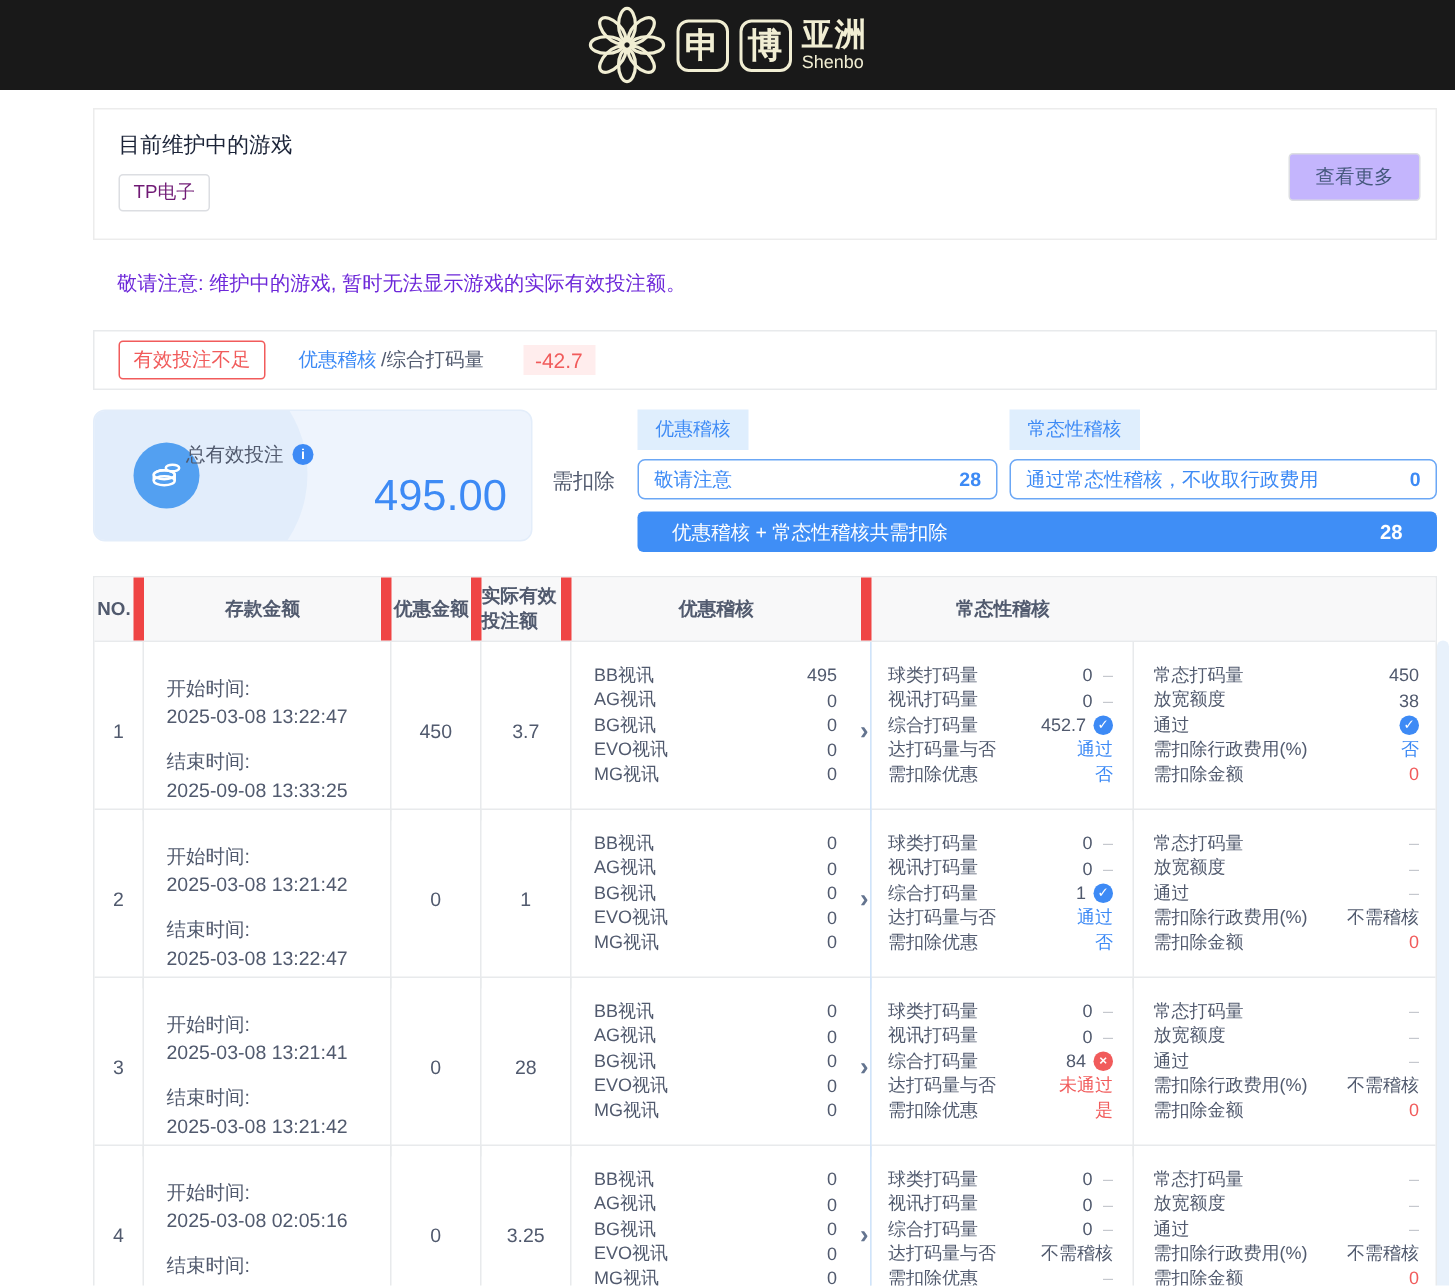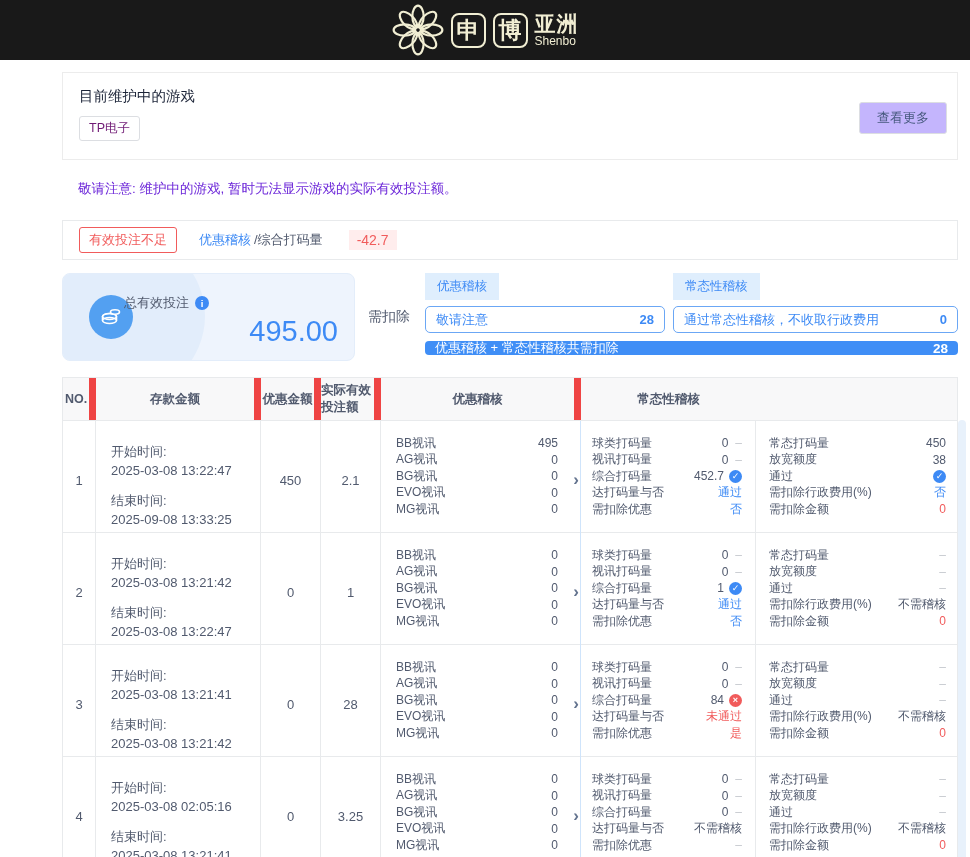--- a/index.html
+++ b/index.html
@@ -54,22 +54,22 @@
   .boxes { display:flex; gap:8px; }
   .bcol1 { width:240px; flex:none; }
   .bcol2 { flex:1; }
   .tab { display:inline-block; background:#dfeefd; color:#3d8af5; font-size:12.5px; padding:5px 12px; margin-bottom:6px; }
   .ibox {
     border:1px solid #6ba7f5; border-radius:5px; height:27px; display:flex; align-items:center;
     justify-content:space-between; padding:0 10px; color:#3d8af5; font-size:13px; background:#fff;
   }
   .ibox b { font-size:13px; }
   .bar {
-    margin-top:8px; background:#3f8ef6; border-radius:4px; height:14px; display:flex; align-items:center;
-    justify-content:space-between; padding:0 10px; color:#fff; font-size:13px;
+    margin-top:8px; background:#3f8ef6; border-radius:4px; height:27px; display:flex; align-items:center;
+    justify-content:space-between; padding:0 23px; color:#fff; font-size:13px;
   }
   .bar b { font-size:13.5px; }
   
   .table-wrap { margin-top:16px; border:1px solid #e8eaec; position:relative; }
   .thead, .trow { display:grid; grid-template-columns:33px 165px 60px 60px 200px 175px 203px; }
   .thead { background:#f8f8f9; height:42px; }
   .th {
     display:flex; align-items:center; justify-content:center; font-weight:bold; font-size:12.5px; color:#515a6e;
     border-right:7px solid #ef4444;
   }
@@ -203,21 +203,21 @@
             <div class="date-block">
               <div>开始时间:</div>
               <div>2025-03-08 13:22:47</div>
             </div>
             <div class="date-block">
               <div>结束时间:</div>
               <div>2025-09-08 13:33:25</div>
             </div>
           </div>
           <div class="td c-center">450</div>
-          <div class="td c-center">2.1</div>
+          <div class="td c-center">3.7</div>
           <div class="td c-games">
             <div class="kv">
               <span class="k">BB视讯</span>
               <span>495</span>
             </div>
             <div class="kv">
               <span class="k">AG视讯</span>
               <span>0</span>
             </div>
             <div class="kv">

